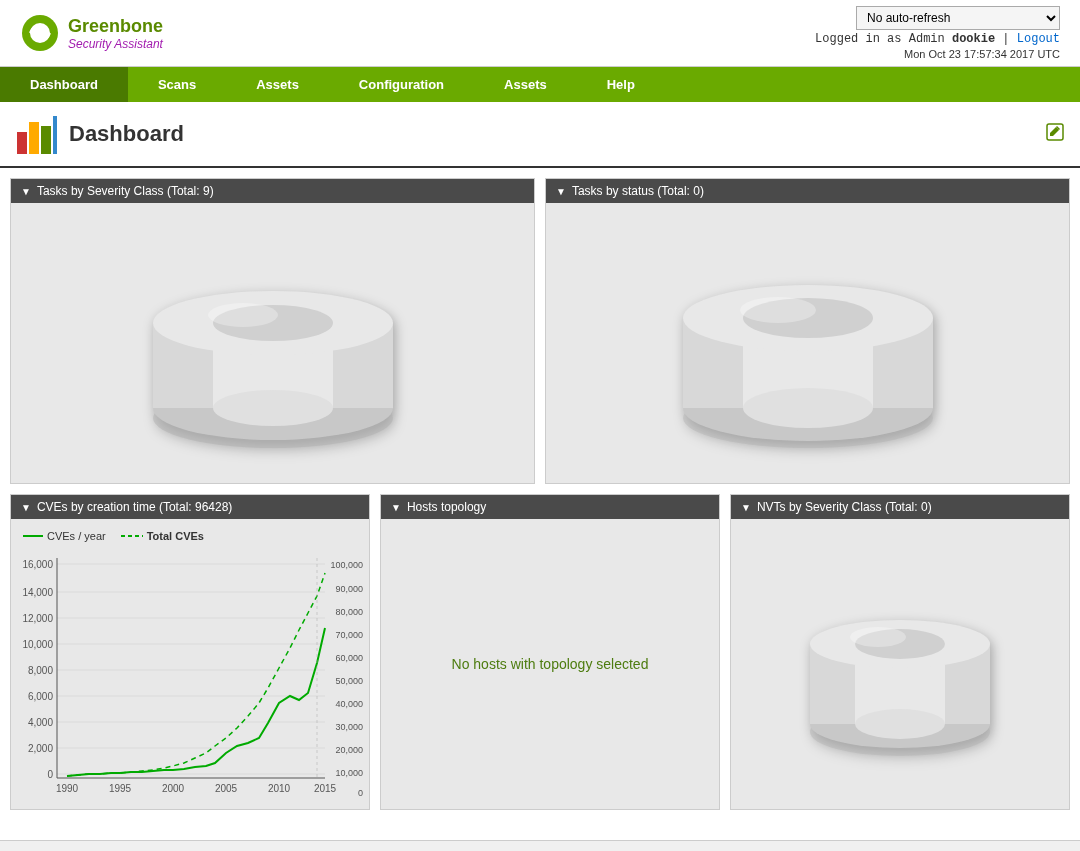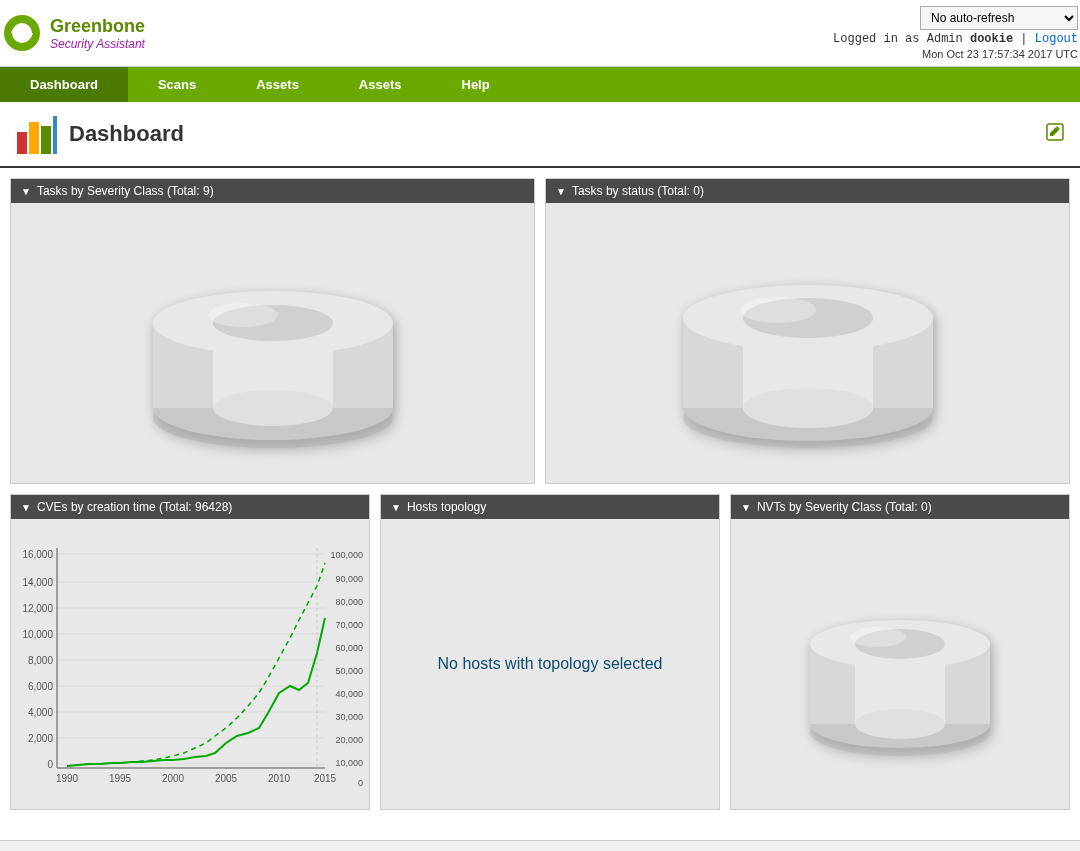--- a/index.html
+++ b/index.html
@@ -1,27 +1,27 @@
 <!DOCTYPE html>
 <html><head>
   <meta charset="utf-8">
   <style>
     * { margin: 0; padding: 0; box-sizing: border-box; }
     body { font-family: Arial, sans-serif; font-size: 13px; background: #fff; width: 1080px; min-height: 851px; }
 
     
-    #header { display: flex; align-items: center; justify-content: space-between; background: #fff; padding: 6px 2px; border-bottom: 1px solid #ccc; }
+    #header { display: flex; align-items: center; justify-content: space-between; background: #fff; padding: 6px 20px; border-bottom: 1px solid #ccc; }
     #logo-area { display: flex; align-items: center; gap: 8px; }
     #logo-icon { width: 40px; height: 40px; }
     #logo-text { display: flex; flex-direction: column; }
     #logo-name { font-size: 18px; font-weight: bold; color: #5a8a00; }
     #logo-sub { font-size: 12px; color: #a21caf; font-style: italic; }
     #header-right { display: flex; flex-direction: column; align-items: flex-end; gap: 2px; }
     #refresh-area { display: flex; align-items: center; gap: 6px; }
-    #refresh-select { padding: 3px 6px; border: 1px solid #aaa; background: #f5f5f5; font-size: 12px; width: 158px; }
+    #refresh-select { padding: 3px 6px; border: 1px solid #aaa; background: #f5f5f5; font-size: 12px; width: 204px; }
     #user-info { font-size: 12px; color: #333; font-family: Liberation Mono, monospace; }
     #user-info a { color: #0066cc; text-decoration: none; }
     #datetime { font-size: 11px; color: #333; }
 
     
     #navbar { background: #6aaa00; display: flex; }
     .nav-item { color: #fff; padding: 10px 30px; font-size: 13px; font-weight: bold; cursor: pointer; text-align: center; }
     .nav-item.active { background: #4a7a00; }
 
     
@@ -55,21 +55,21 @@
     .bottom-row .widget-body { height: 290px; }
 
     
     .cve-legend { display: flex; gap: 15px; font-size: 11px; padding: 4px 8px; }
     .legend-item { display: flex; align-items: center; gap: 4px; }
     .legend-line-solid { width: 20px; height: 2px; background: #00aa00; }
     .legend-text { font-size: 11px; color: #333; }
     .legend-text-bold { font-size: 11px; font-weight: bold; color: #333; }
 
     
-    .no-hosts-text { font-size: 16px; color: #0c4a6e; text-align: left; }
+    .no-hosts-text { font-size: 14px; color: #4d7c0f; text-align: left; }
 
     
     #footer { margin-top: 20px; background: #f0f0f0; border-top: 1px solid #ccc; padding: 8px 15px; display: flex; justify-content: space-between; align-items: center; font-size: 11px; color: #555; }
 
     
     .donut-svg { filter: drop-shadow(2px 4px 6px rgba(0,0,0,0.3)); }
   </style>
 </head>
 <body>
 
@@ -102,20 +102,21 @@
       <a href="#">Logout</a>
     </div>
     <div id="datetime">Mon Oct 23 17:57:34 2017 UTC</div>
   </div>
 </div>
 
 <nav id="navbar">
   <div class="nav-item active">Dashboard</div>
   <div class="nav-item">Scans</div>
   <div class="nav-item">Assets</div>
+  <div class="nav-item">Configuration</div>
   <div class="nav-item">Assets</div>
   <div class="nav-item">Help</div>
 </nav>
 
 <div id="content">
 
   <div id="page-header">
     <div id="page-title-area">
 
       <svg id="page-icon" viewBox="0 0 44 44" xmlns="http://www.w3.org/2000/svg" width="44" height="44">
@@ -195,20 +196,32 @@
 
     <div class="bottom-row">
 
       <div class="widget">
         <div class="widget-header">
           <span class="arrow">▼</span>
           <span>CVEs by creation time (Total: 96428)</span>
         </div>
         <div class="widget-body" style="flex-direction: column; align-items: flex-start; padding: 4px;">
 
+          <div class="cve-legend">
+            <div class="legend-item">
+              <div class="legend-line-solid"></div>
+              <span class="legend-text">CVEs / year</span>
+            </div>
+            <div class="legend-item">
+              <svg width="22" height="10">
+                <line x1="0" y1="5" x2="22" y2="5" stroke="#00aa00" stroke-width="2" stroke-dasharray="4,3"></line>
+              </svg>
+              <span class="legend-text-bold">Total CVEs</span>
+            </div>
+          </div>
 
           <svg width="350" height="255" viewBox="0 0 350 255" style="margin-top:2px;">
 
             <text x="38" y="20" font-size="10" text-anchor="end" fill="#555">16,000</text>
             <text x="38" y="48" font-size="10" text-anchor="end" fill="#555">14,000</text>
             <text x="38" y="74" font-size="10" text-anchor="end" fill="#555">12,000</text>
             <text x="38" y="100" font-size="10" text-anchor="end" fill="#555">10,000</text>
             <text x="38" y="126" font-size="10" text-anchor="end" fill="#555">8,000</text>
             <text x="38" y="152" font-size="10" text-anchor="end" fill="#555">6,000</text>
             <text x="38" y="178" font-size="10" text-anchor="end" fill="#555">4,000</text>

